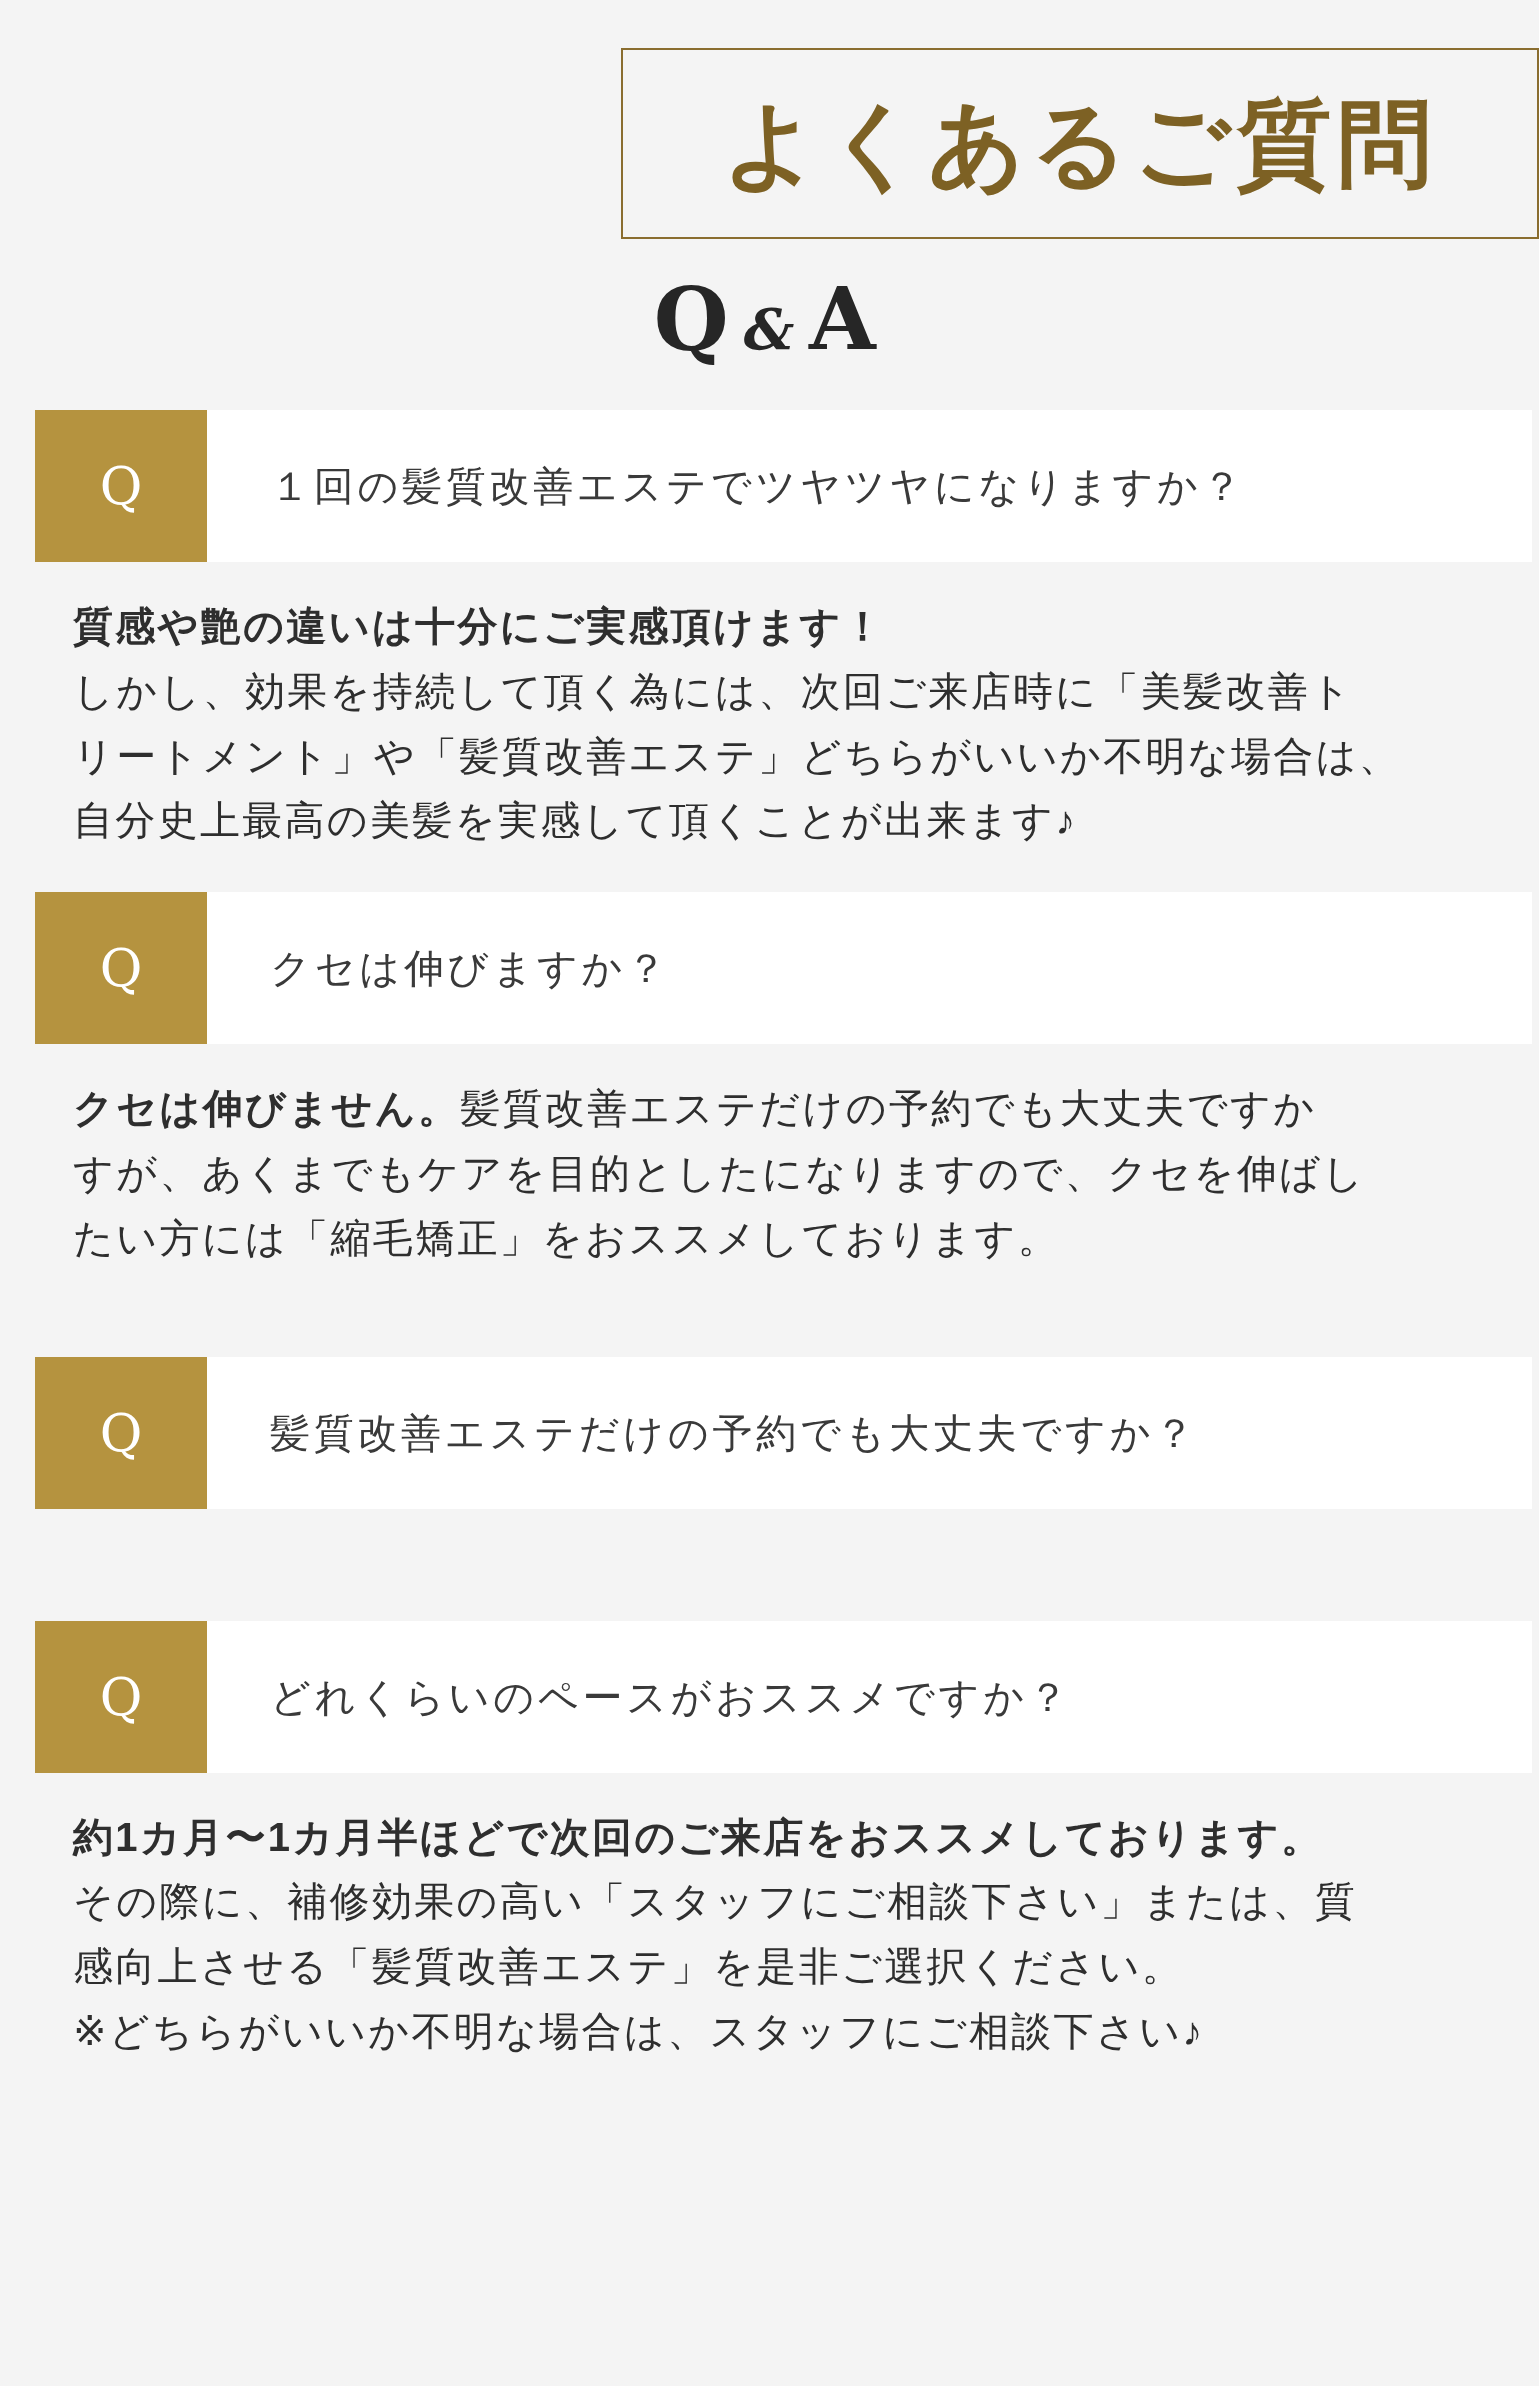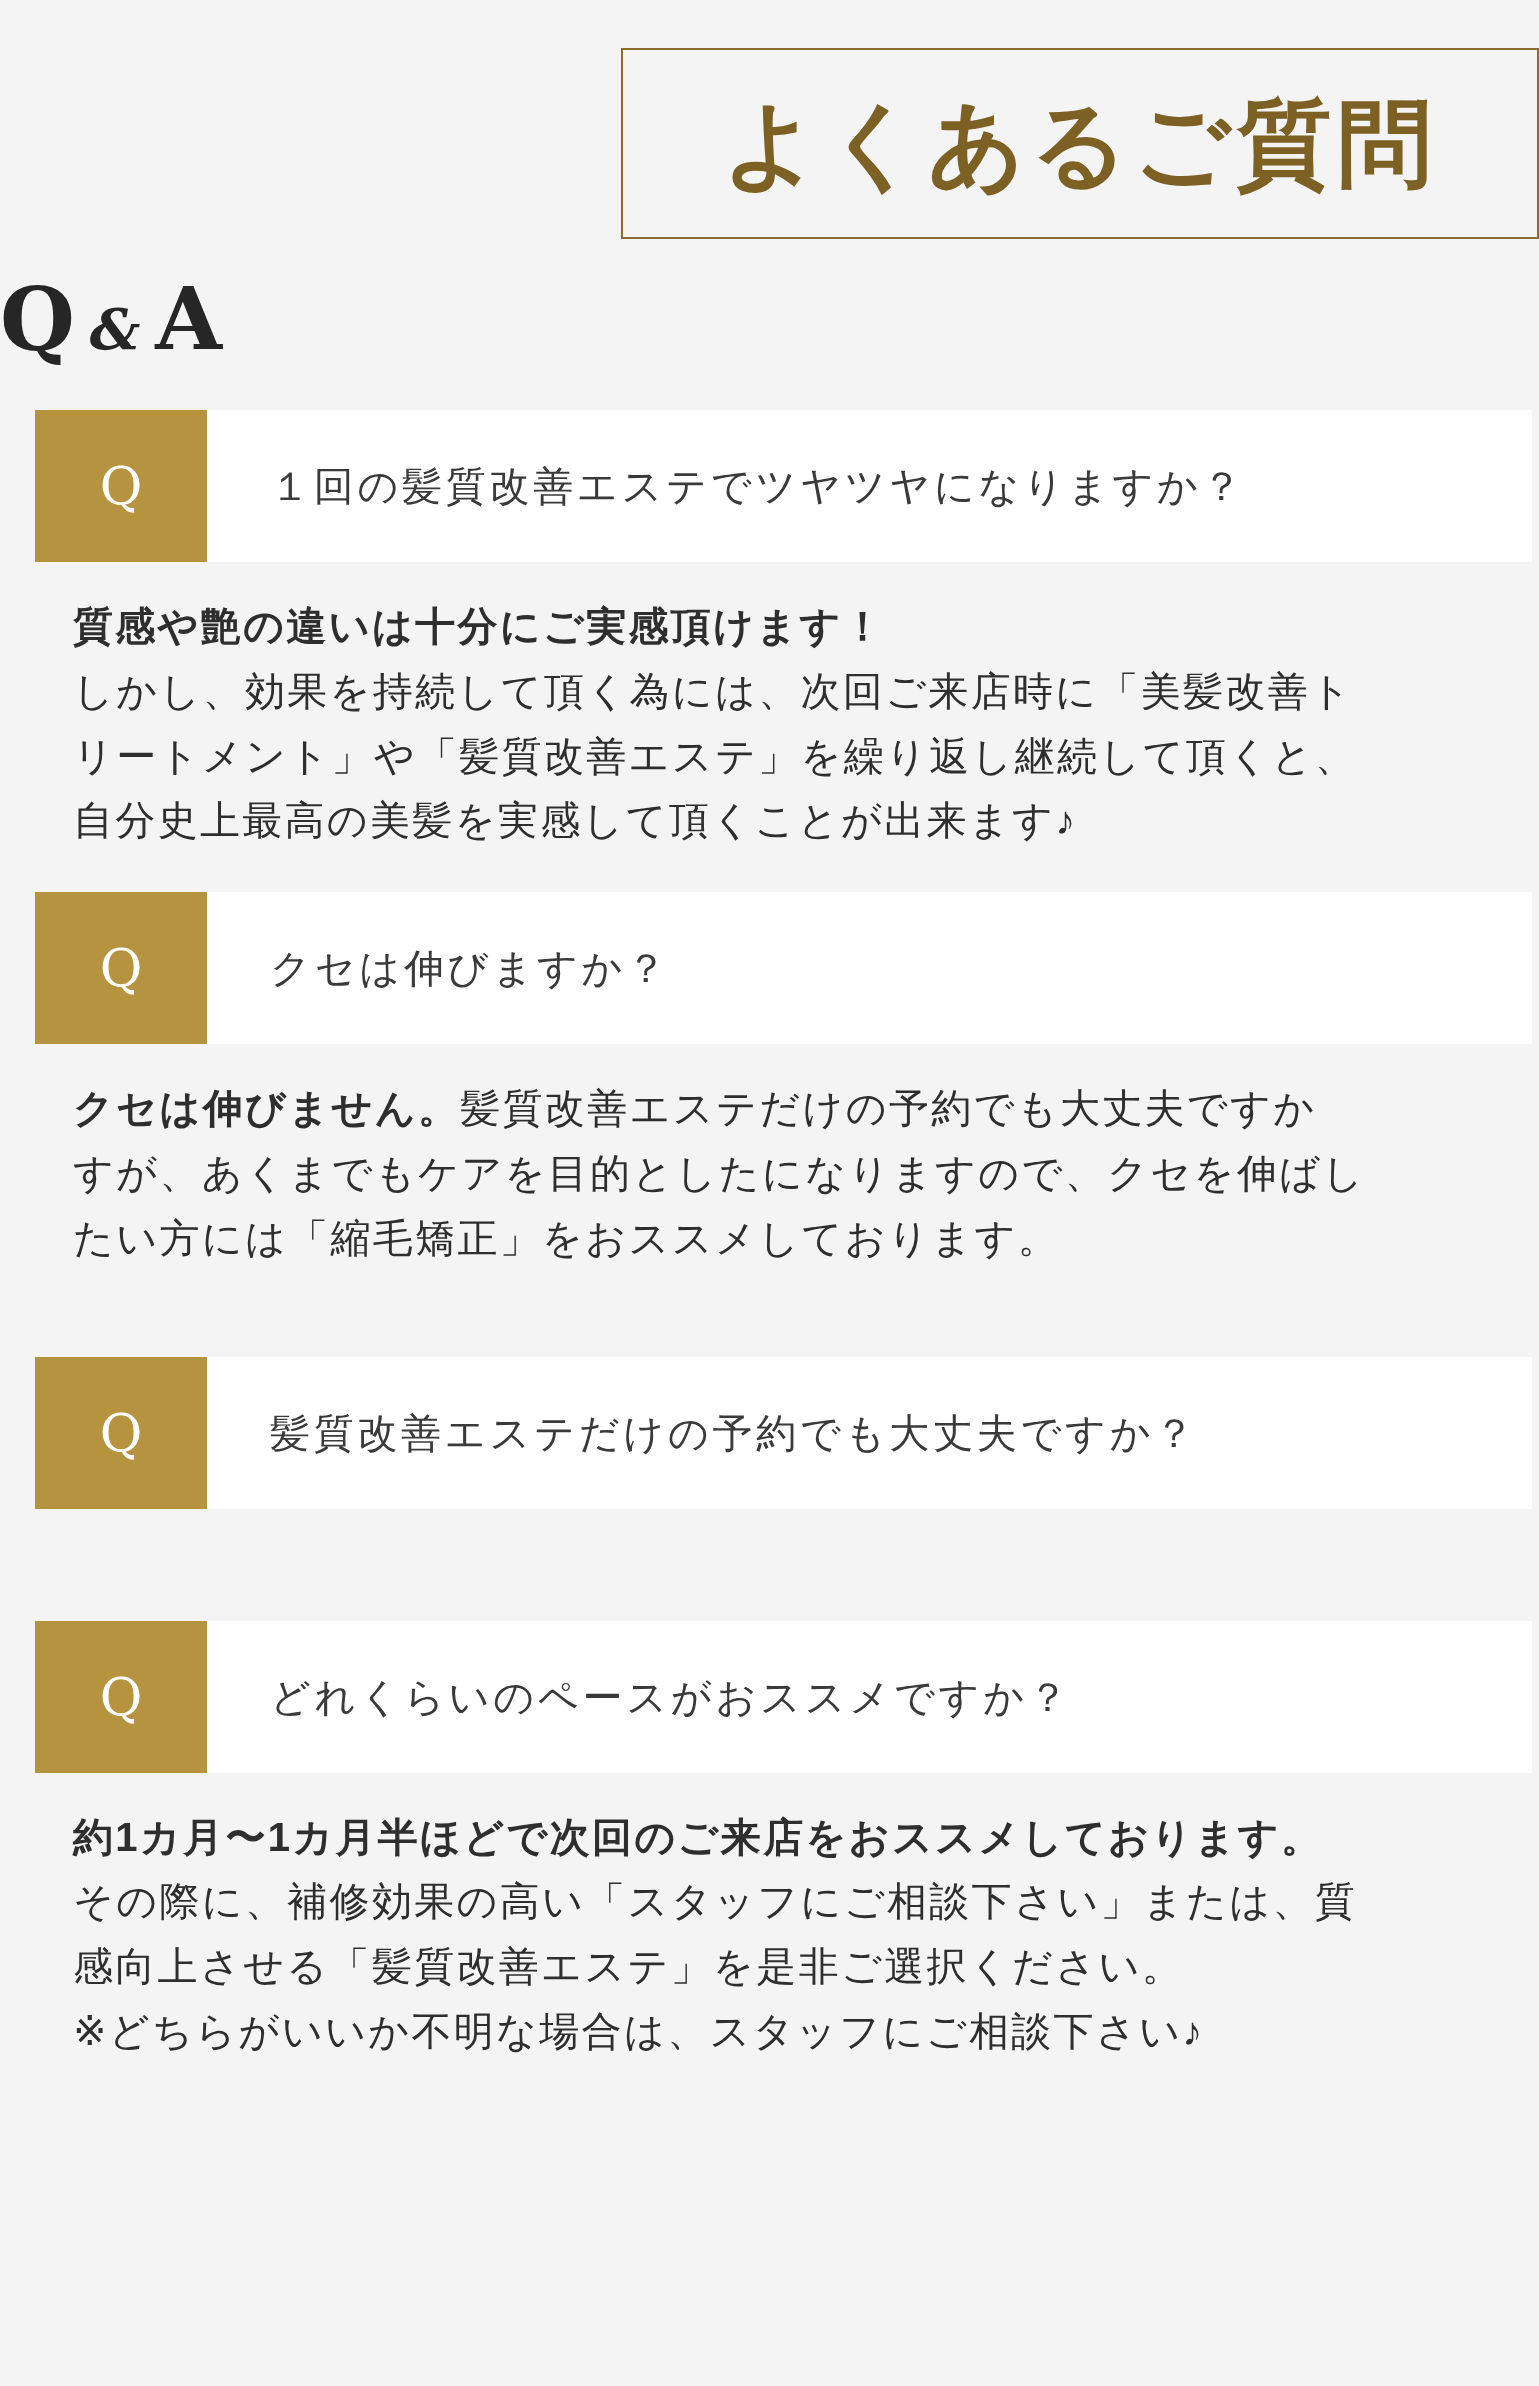--- a/index.html
+++ b/index.html
@@ -41,21 +41,21 @@
   .title-text {
     font-family: "DejaVu Serif", "Liberation Serif", serif;
     font-size: 95px;
     font-weight: 700;
     color: #7d6124;
     letter-spacing: 5.6px;
     line-height: 1;
   }
   .qa-wrap {
     display: flex;
-    justify-content: flex-start;
+    justify-content: center;
     margin-top: 37px;
     margin-bottom: 48px;
   }
   .qa-text {
     font-family: "DejaVu Serif", "Liberation Serif", serif;
     font-size: 86px;
     font-weight: 700;
     color: #262626;
     letter-spacing: 9.3px;
     line-height: 1;
@@ -140,21 +140,21 @@
 
   <div class="qa-list">
 
     <div class="q-row">
       <div class="q-badge">Q</div>
       <div class="q-text">１回の髪質改善エステでツヤツヤになりますか？</div>
     </div>
     <div class="a-block">
       <div class="a-line bold">質感や艶の違いは十分にご実感頂けます！</div>
       <div class="a-line">しかし、効果を持続して頂く為には、次回ご来店時に「美髪改善ト</div>
-      <div class="a-line">リートメント」や「髪質改善エステ」を繰り返し継続して頂くと、</div>
+      <div class="a-line">リートメント」や「髪質改善エステ」どちらがいいか不明な場合は、</div>
       <div class="a-line">自分史上最高の美髪を実感して頂くことが出来ます♪</div>
     </div>
 
     <div class="gap-sm"></div>
 
     <div class="q-row">
       <div class="q-badge">Q</div>
       <div class="q-text">クセは伸びますか？</div>
     </div>
     <div class="a-block">

